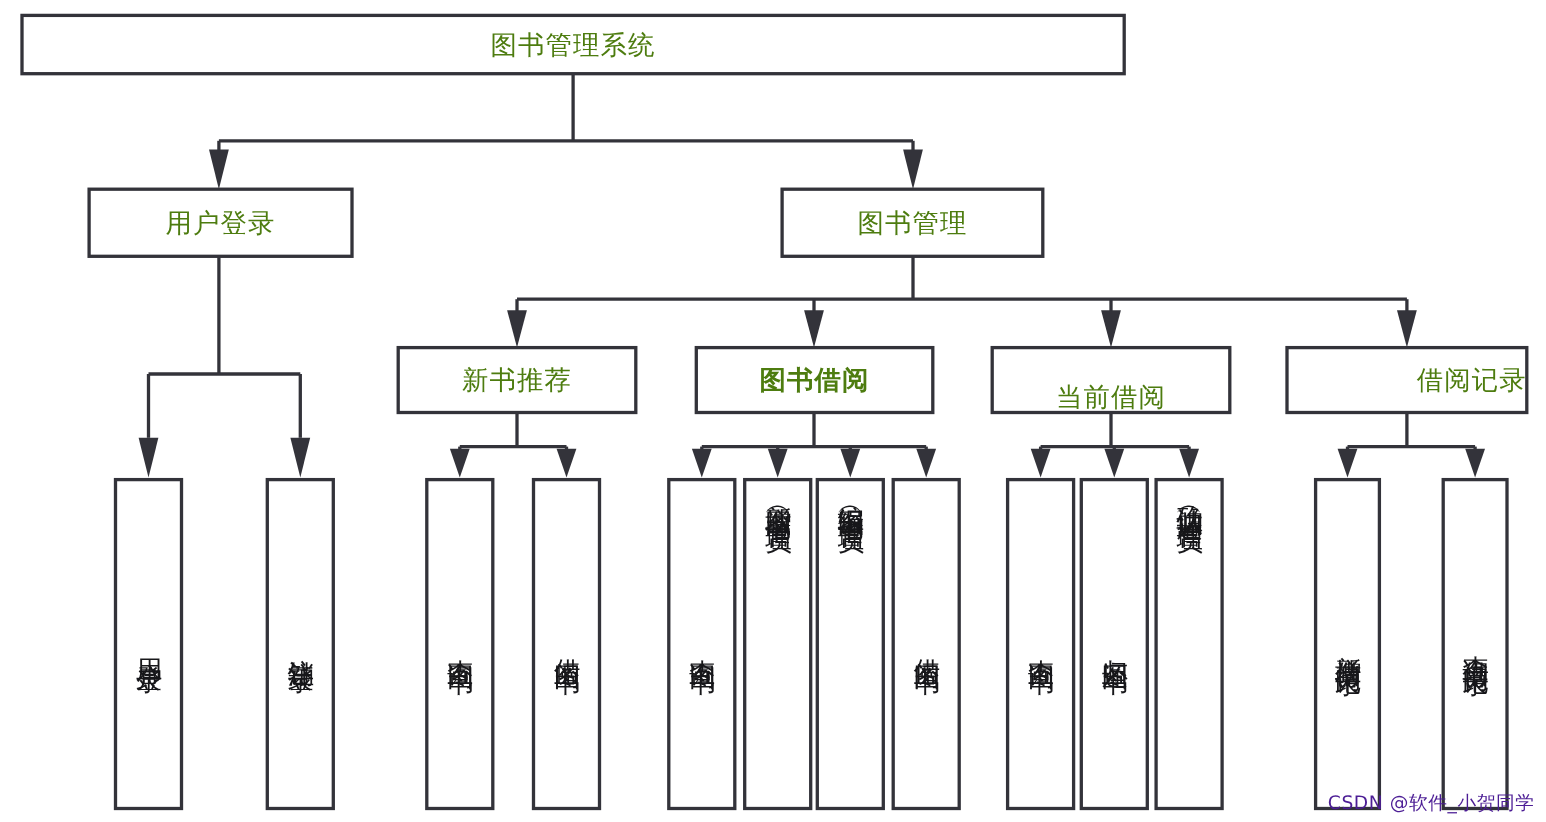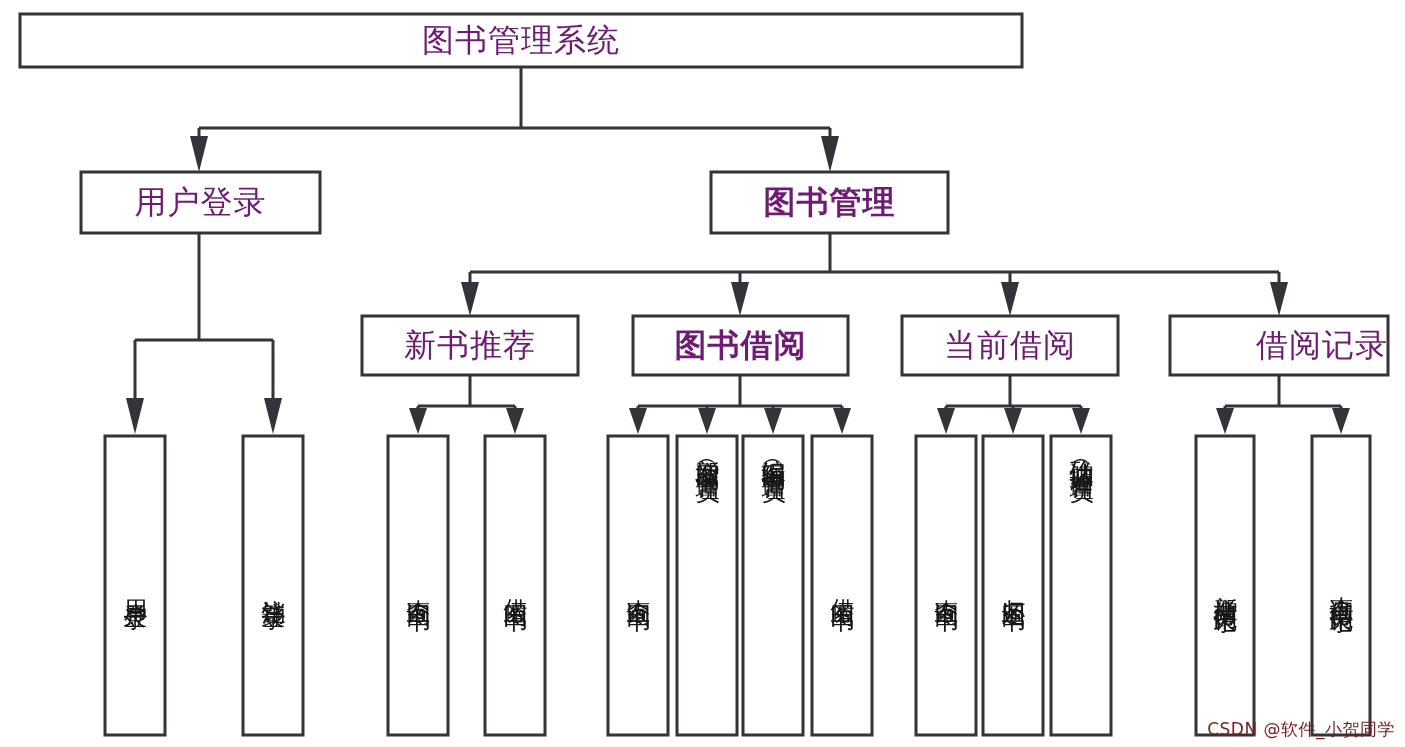--- a/index.html
+++ b/index.html
@@ -58,32 +58,32 @@
   }
   .hlabel-wrap {
     position: absolute;
     display: flex;
     align-items: center;
     justify-content: center;
     pointer-events: none;
   }
   .hlabel-text {
     font-family: "DejaVu Sans", "Liberation Sans", sans-serif;
-    font-size: 32px;
-    color: #701a75;
+    font-size: 24px;
+    color: #4d7c0f;
     letter-spacing: 1px;
     white-space: nowrap;
   }
   #watermark {
     position: absolute;
     right: 10px;
     bottom: 6px;
     font-family: "DejaVu Sans", "Liberation Sans", sans-serif;
     font-size: 17px;
-    color: #7f1d1d;
+    color: #4c1d95;
     letter-spacing: 0.5px;
     white-space: nowrap;
     pointer-events: none;
   }
 </style>
 </head>
 <body>
 
 <div id="diagram-root">
 
@@ -196,33 +196,33 @@
   </svg>
 
   <div class="hlabel-wrap" style="left:20px; top:14px; width:1002px; height:53px;">
     <span class="hlabel-text">图书管理系统</span>
   </div>
 
   <div class="hlabel-wrap" style="left:81px; top:172px; width:239px; height:61px;">
     <span class="hlabel-text">用户登录</span>
   </div>
 
-  <div class="hlabel-wrap" style="left:711px; top:172px; width:237px; height:61px;font-weight:bold;">
+  <div class="hlabel-wrap" style="left:711px; top:172px; width:237px; height:61px;">
     <span class="hlabel-text">图书管理</span>
   </div>
 
   <div class="hlabel-wrap" style="left:362px; top:316px; width:216px; height:59px;">
     <span class="hlabel-text">新书推荐</span>
   </div>
 
   <div class="hlabel-wrap" style="left:633px; top:316px; width:215px; height:59px;font-weight:bold;">
     <span class="hlabel-text">图书借阅</span>
   </div>
 
-  <div class="hlabel-wrap" style="left:902px; top:316px; width:216px; height:59px;">
+  <div class="hlabel-wrap" style="left:902px; top:331px; width:216px; height:59px;">
     <span class="hlabel-text">当前借阅</span>
   </div>
 
   <div class="hlabel-wrap" style="left:1170px; top:316px; width:218px; height:59px;justify-content:flex-end;">
     <span class="hlabel-text">借阅记录</span>
   </div>
 
   <div class="vlabel-wrap" style="left:105px; top:436px; width:60px; height:299px;">
     <span class="vlabel-text">用户登录</span>
   </div>

